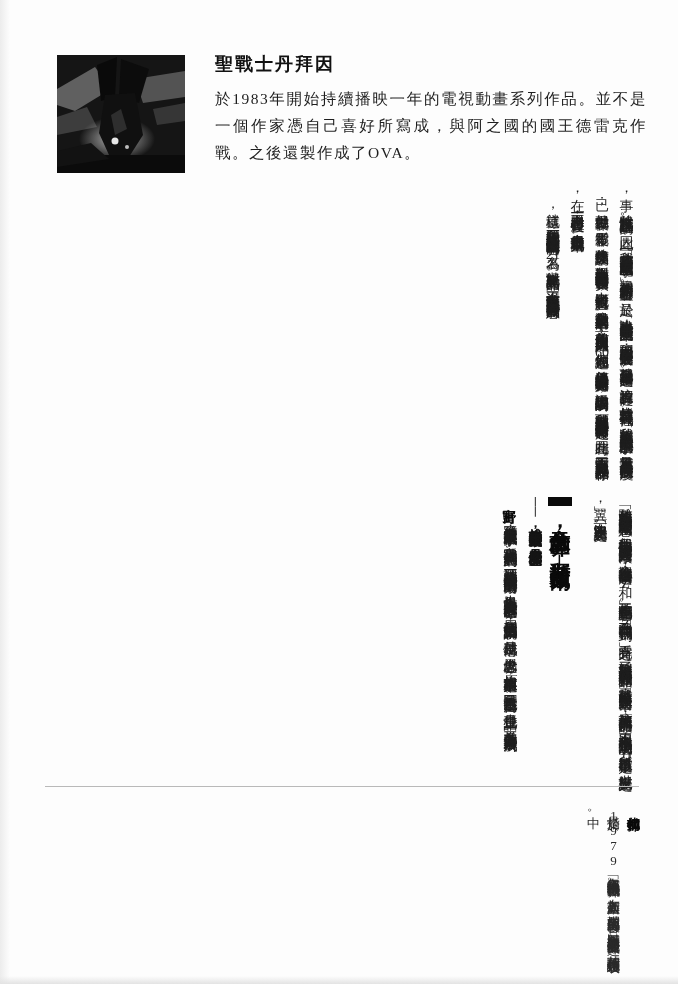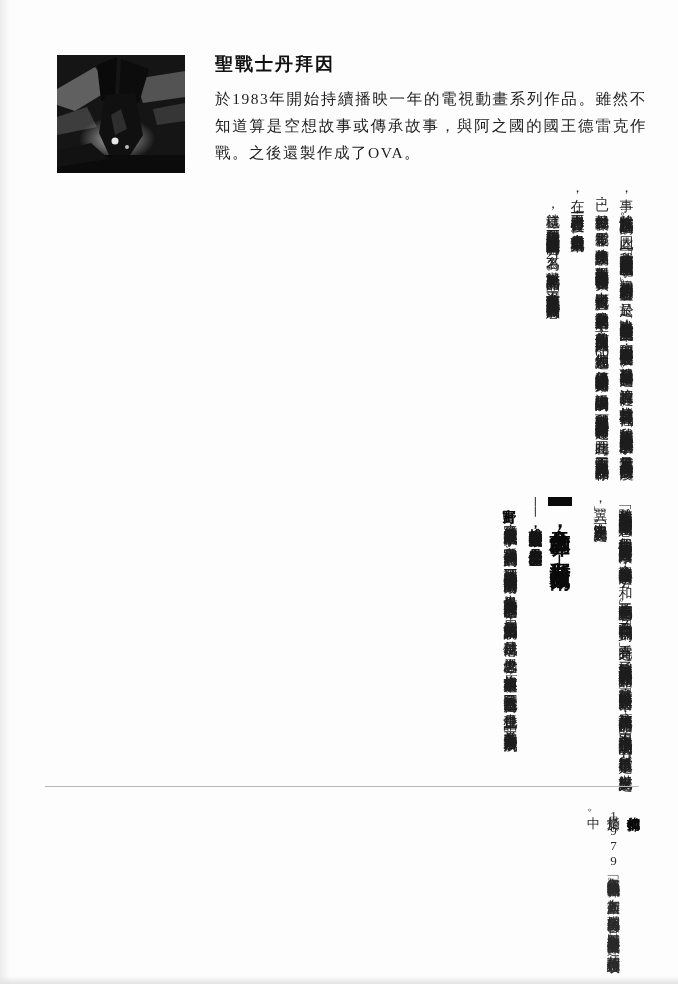--- a/index.html
+++ b/index.html
@@ -86,21 +86,21 @@
       <polygon points="54,60 64,54 70,74 58,80" fill="#2e2e2e"></polygon>
       <rect y="100" width="128" height="18" fill="#0b0b0b"></rect>
       <polygon points="0,96 34,88 52,104 0,112" fill="#121212"></polygon>
       <circle cx="58" cy="86" r="3.5" fill="#ffffff" opacity="0.9"></circle>
       <circle cx="70" cy="92" r="2" fill="#e8e8e8" opacity="0.8"></circle>
     </svg>
   </div>
 
   <div class="infobox-text">
     <h2 class="infobox-title">聖戰士丹拜因</h2>
-    <p class="infobox-desc">於1983年開始持續播映一年的電視動畫系列作品。雖然不知道算是空想故事或傳承故事，與阿之國的國王德雷克作戰。之後還製作成了OVA。</p>
+    <p class="infobox-desc">於1983年開始持續播映一年的電視動畫系列作品。並不是一個作家憑自己喜好所寫成，與阿之國的國王德雷克作戰。之後還製作成了OVA。</p>
   </div>
 
   <div class="vblock vb-top">
     <p class="v-text">事，就時代性來說應該是正確的。因此，我才會一邊探索著「這個提案到底是怎麼一回事呢？」一邊朝製作新作的方向思索著企畫。於是，小說「麟光之翼」雖然是本來就有的東西，但一開始思考那個故事在之後的發展，就會發現那是相當有趣的。這裡說的有趣，指的就是它具有著現代性。我的「麟光之翼」小說走向近似於非常單純的騎士故事，充其量只不過是個人工作可以接受的程度而已；但就動畫製作／電影製作／映像作品製作來說，製作與現今時代契合的東西比較容易回收製作費，出資者也較願意出資，這是我自動會去想到的事。而前作的主角迫水真次郎這個男人，例如他在經過<span class="tcy">60</span>年後還保持原樣活著的話會變得如何呢？設定出這種假設的瞬間，我便可以完全理解到以新作為前提去製作的話會比較有趣。在此同時，因為有「靈力戰士戰記」這另一系統的作品存在，思考將兩者合在一起後，企畫書很容易地就寫出來了。</p>
     <p class="v-text">　就這樣，我決定製作總量大約能夠以一部動畫來敘述概略的內容，名為「<span class="tcy">21</span>世紀版麟光之翼」的作品。不過當中也有著將標題簡化成「麟光之翼」這樣會比較好的意見。</p>
   </div>
 
   <div class="vblock vb-bottom">
     <p class="v-text">雖然和先前的「麟光之翼」會有重複部分的問題讓我相當在意，但我決定帶著覺悟將這樣的課題留下並進入製作階段。會認為這部企畫書沒有問題，和「<span class="upr">Z</span>」的工作也是有點關聯的。我自己將「初代鋼彈」到「<span class="upr">Z</span>」看完之時，了解到這是部以幻想作品而言有著共通點存在的作品。雖然目前尚不知道在「麟光之翼」當中，應該如何去搭配之前的作品，不過因為我相信說不定能夠成功，所以標題最後不是「<span class="tcy">21</span>世紀版麟光之翼」，而決定為「麟光之翼」。</p>
     <h3 class="section-heading">意念的世界，拜斯頓威爾──</h3>

